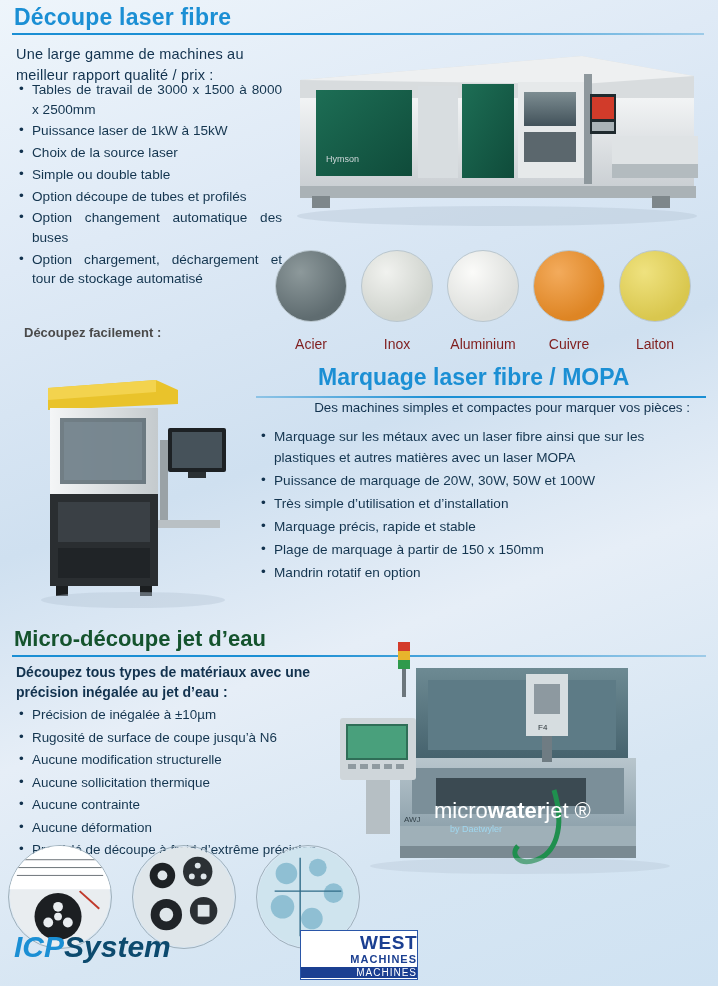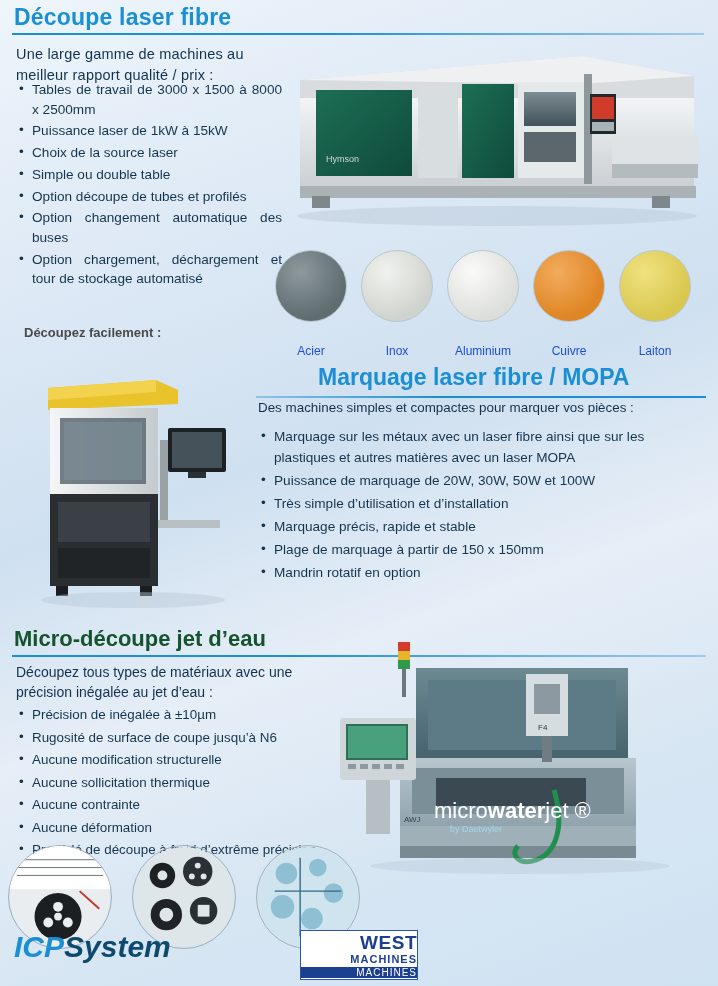--- a/index.html
+++ b/index.html
@@ -52,39 +52,39 @@
   
   .discs {
     position: absolute; left: 272px; top: 250px; width: 434px; height: 100px;
   }
   .disc-wrap { position: absolute; width: 78px; text-align: center; }
   .disc {
     width: 72px; height: 72px; border-radius: 50%;
     margin: 0 auto; border: 1px solid #b9c6ce;
   }
   .disc-label {
-    font-size: 12px; color: #1d4ed8; margin-top: 22px;
+    font-size: 14px; color: #7f1d1d; margin-top: 14px;
   }
   .sec1-sub {
     position: absolute; left: 24px; top: 325px;
     font-size: 13px; font-weight: bold; color: #4a4a4a;
     font-style: normal;
   }
   
   .sec2-title {
     position: absolute; left: 318px; top: 364px;
     font-size: 23px; font-weight: bold; color: #1b8fd4;
   }
   .rule2 {
     position: absolute; left: 256px; top: 396px; width: 450px; height: 2px;
     background: linear-gradient(to right, #8fc4e6 0%, #1b8fd4 40%, #1b8fd4 100%);
   }
   .intro2 {
-    position: absolute; left: 258px; top: 400px; width: 448px;
-    font-size: 13.4px; color: #12324e; font-weight: normal;
+    position: absolute; left: 242px; top: 400px; width: 448px;
+    font-size: 13.4px; color: #12324e; font-weight: normal; text-align: right;
   }
   .list2 {
     position: absolute; left: 258px; top: 426px; width: 448px;
     font-size: 13.6px; color: #14354f; line-height: 1.55;
   }
   .list2 li { margin-bottom: 11px; padding-left: 18px; }
   .list2 li:before { left: 4px; }
   .marker-machine {
     position: absolute; left: 28px; top: 370px; width: 230px; height: 240px;
   }
@@ -92,21 +92,21 @@
   .sec3-title {
     position: absolute; left: 14px; top: 626px;
     font-size: 22px; font-weight: bold; color: #14532d;
   }
   .rule3 {
     position: absolute; left: 12px; top: 655px; width: 694px; height: 2px;
     background: linear-gradient(to right, #1b8fd4 0%, #1b8fd4 40%, #9ecbe8 100%);
   }
   .intro3 {
     position: absolute; left: 16px; top: 663px; width: 330px;
-    font-size: 14px; color: #12324e; line-height: 1.4;
+    font-size: 14px; color: #12324e; line-height: 1.4; font-weight: bold;
   }
   .list3 {
     position: absolute; left: 16px; top: 705px; width: 350px;
     font-size: 13.4px; color: #14354f; line-height: 1.53;
   }
   .waterjet {
     position: absolute; left: 340px; top: 640px; width: 368px; height: 240px;
   }
   .samples {
     position: absolute; left: 8px; top: 845px; width: 340px; height: 105px;

